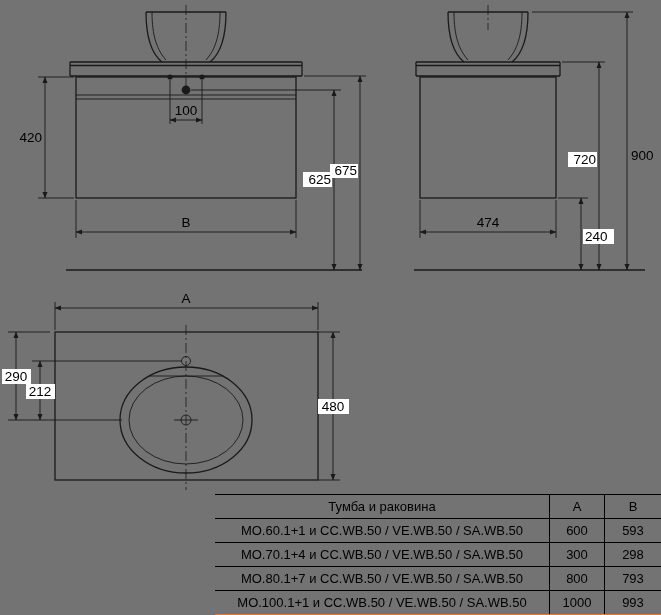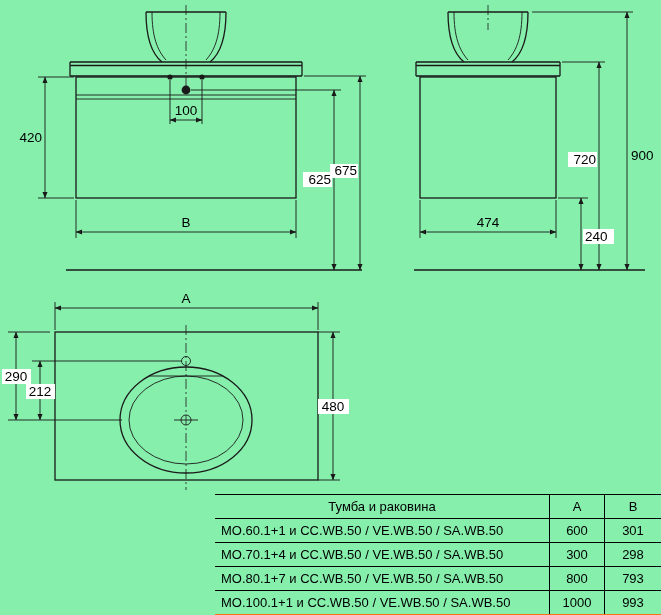--- a/index.html
+++ b/index.html
@@ -1,32 +1,32 @@
 <!DOCTYPE html>
 <html><head>
 <meta charset="utf-8">
 <style>
   html,body{margin:0;padding:0;background:#fff;}
-  #stage{position:relative;width:661px;height:615px;background:#86efac;overflow:hidden;
+  #stage{position:relative;width:661px;height:615px;background:#737373;overflow:hidden;
          font-family:"Liberation Sans",sans-serif;color:#000;}
   #drawing{position:absolute;left:0;top:0;}
   svg text{font-family:"Liberation Sans",sans-serif;font-size:13.5px;fill:#000;}
   .outline{stroke:#1a1a1a;stroke-width:1.3;fill:none;}
   .thin{stroke:#1a1a1a;stroke-width:0.9;fill:none;}
   .center{stroke:#1a1a1a;stroke-width:0.8;fill:none;stroke-dasharray:10 3 2 3;}
   .dot{fill:#1a1a1a;stroke:none;}
   .mask{fill:#ffffff;stroke:none;}
   table.spec{position:absolute;left:215px;top:494px;width:446px;border-collapse:collapse;
              font-family:"Liberation Sans",sans-serif;font-size:13px;color:#000;}
   table.spec th,table.spec td{border-top:1px solid #000;padding:2px 6px;height:19px;
              font-weight:normal;white-space:nowrap;}
   table.spec tr.last td{border-bottom:3px solid #f97316;}
   table.spec .ca,table.spec .cb{border-left:1px solid #000;text-align:center;}
   table.spec th.ca{width:42px;}  table.spec th.cb{width:44px;}
-  table.spec td.name{text-align:left;}
+  table.spec td.name{text-align:center;}
   table.spec th.name{text-align:center;}
 </style>
 </head>
 <body>
 
 <div id="stage">
 
 <svg id="drawing" width="661" height="615" viewBox="0 0 661 615" xmlns="http://www.w3.org/2000/svg">
   <defs>
     <marker id="arr" viewBox="0 0 10 10" refX="9" refY="5" markerWidth="8" markerHeight="8" orient="auto-start-reverse">
@@ -184,21 +184,21 @@
     <tr>
       <th class="name">Тумба и раковина</th>
       <th class="ca">A</th>
       <th class="cb">B</th>
     </tr>
   </thead>
   <tbody>
     <tr>
       <td class="name">MO.60.1+1 и CC.WB.50 / VE.WB.50 / SA.WB.50</td>
       <td class="ca">600</td>
-      <td class="cb">301</td>
+      <td class="cb">593</td>
     </tr>
     <tr>
       <td class="name">MO.70.1+4 и CC.WB.50 / VE.WB.50 / SA.WB.50</td>
       <td class="ca">300</td>
       <td class="cb">298</td>
     </tr>
     <tr>
       <td class="name">MO.80.1+7 и CC.WB.50 / VE.WB.50 / SA.WB.50</td>
       <td class="ca">800</td>
       <td class="cb">793</td>

